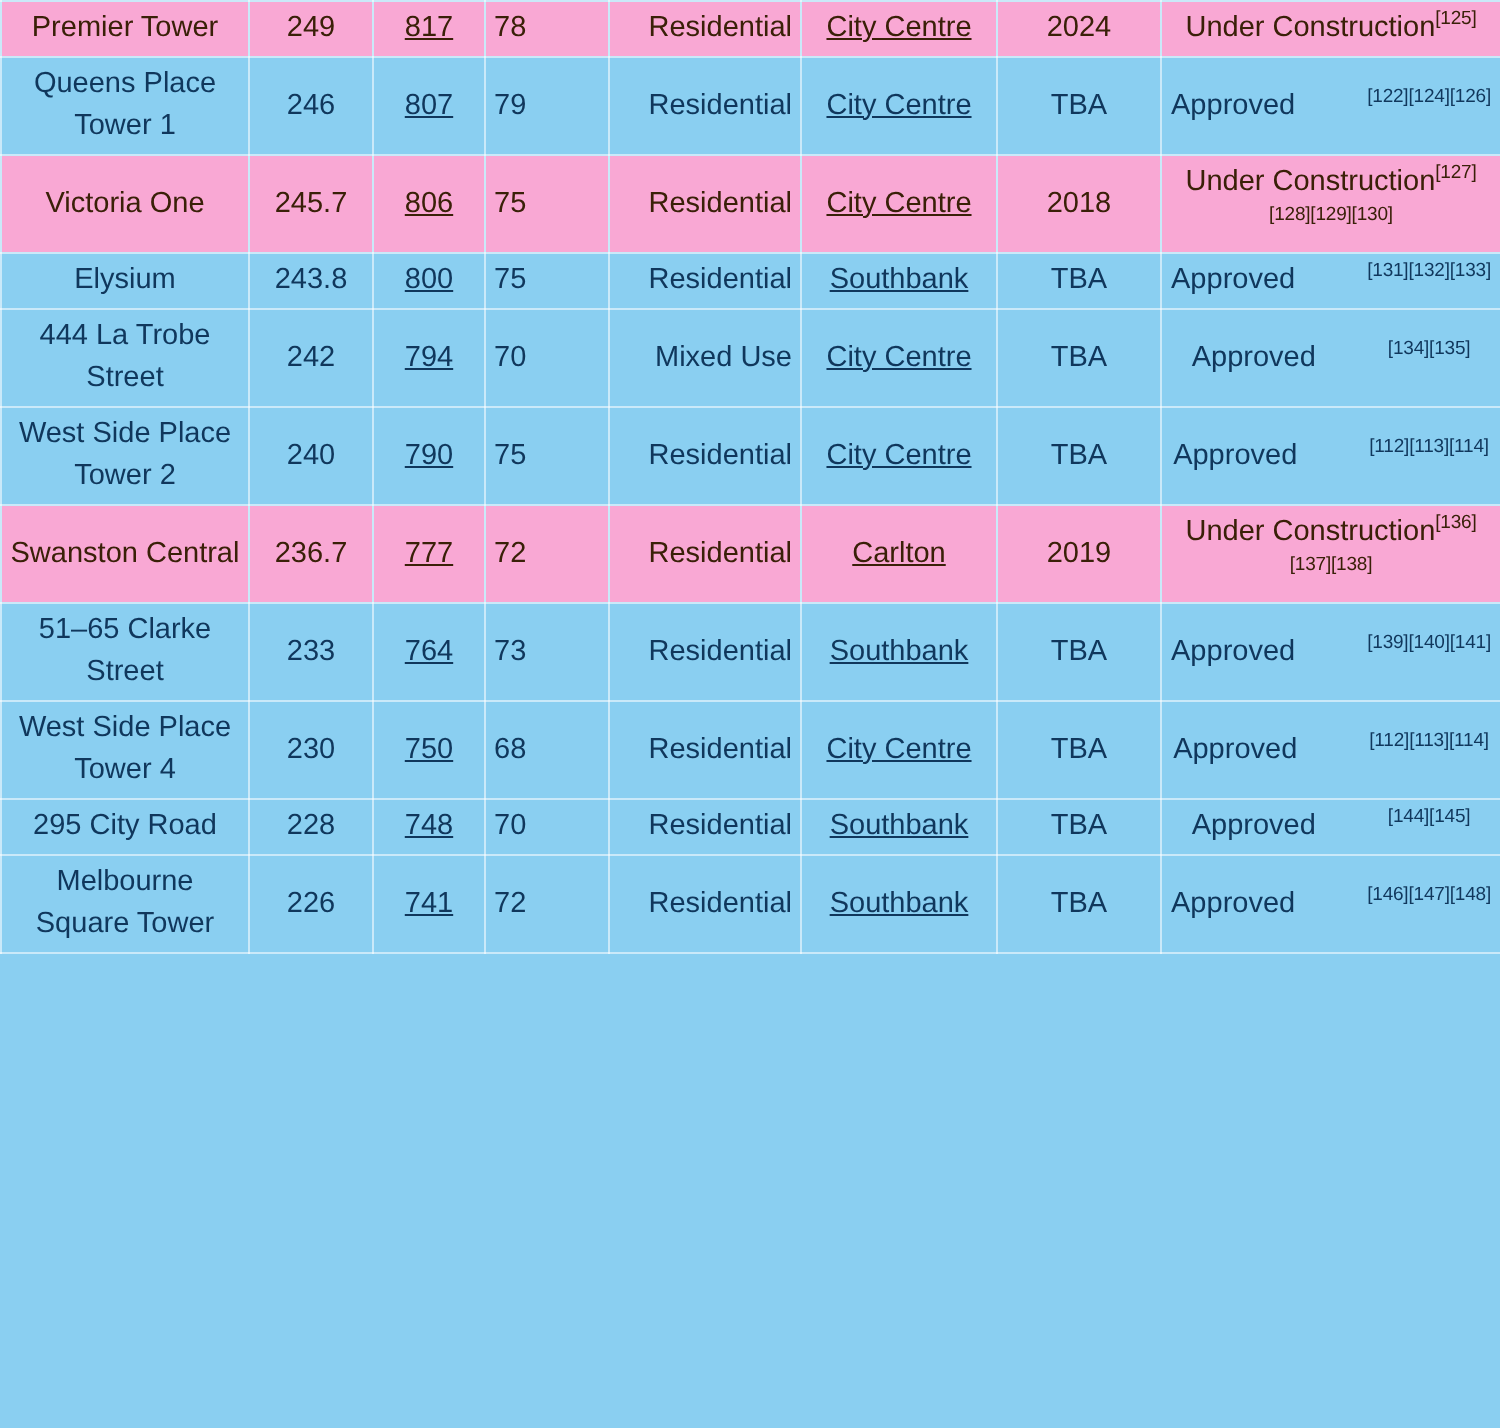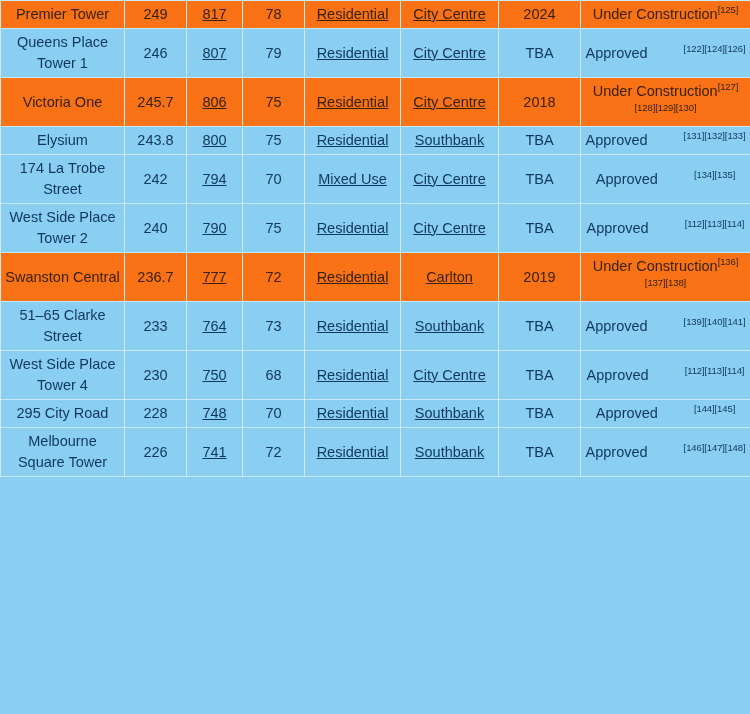--- a/index.html
+++ b/index.html
@@ -23,28 +23,28 @@
     font-size: 14.5px;
     line-height: 1.45;
     vertical-align: middle;
     overflow: hidden;
   }
   tr.row-blue td {
     background: #8ACFF1;
     color: #10375C;
   }
   tr.row-orange td {
-    background: #f97316;
+    background: #f9a8d4;
     color: #3A2008;
   }
   .col-name    { width: 124px; text-align: center; }
   .col-height  { width: 62px;  text-align: center; }
   .col-feet    { width: 56px;  text-align: center; text-decoration: underline; }
-  .col-floors  { width: 62px;  text-align: center; margin-left: 48px; }
-  .col-use     { width: 96px;  text-align: center; text-decoration: underline; }
+  .col-floors  { width: 62px;  text-align: left; margin-left: 48px; }
+  .col-use     { width: 96px;  text-align: right; }
   .col-loc     { width: 98px;  text-align: center; text-decoration: underline; }
   .col-year    { width: 82px;  text-align: center; }
   .col-status  { width: 170px; text-align: center; }
   .refs {
     font-size: 9.5px;
     vertical-align: super;
     line-height: 0;
     letter-spacing: -0.1px;
   }
   tr.row-blue .refs { color: #10375C; padding-left: 36px; }
@@ -89,21 +89,21 @@
         <td class="col-name">Elysium</td>
         <td class="col-height">243.8</td>
         <td class="col-feet">800</td>
         <td class="col-floors">75</td>
         <td class="col-use">Residential</td>
         <td class="col-loc">Southbank</td>
         <td class="col-year">TBA</td>
         <td class="col-status"><span>Approved</span><span class="refs">[131][132][133]</span></td>
       </tr>
       <tr class="row-blue">
-        <td class="col-name">174 La Trobe Street</td>
+        <td class="col-name">444 La Trobe Street</td>
         <td class="col-height">242</td>
         <td class="col-feet">794</td>
         <td class="col-floors">70</td>
         <td class="col-use">Mixed Use</td>
         <td class="col-loc">City Centre</td>
         <td class="col-year">TBA</td>
         <td class="col-status"><span>Approved</span><span class="refs">[134][135]</span></td>
       </tr>
       <tr class="row-blue">
         <td class="col-name">West Side Place Tower 2</td>

